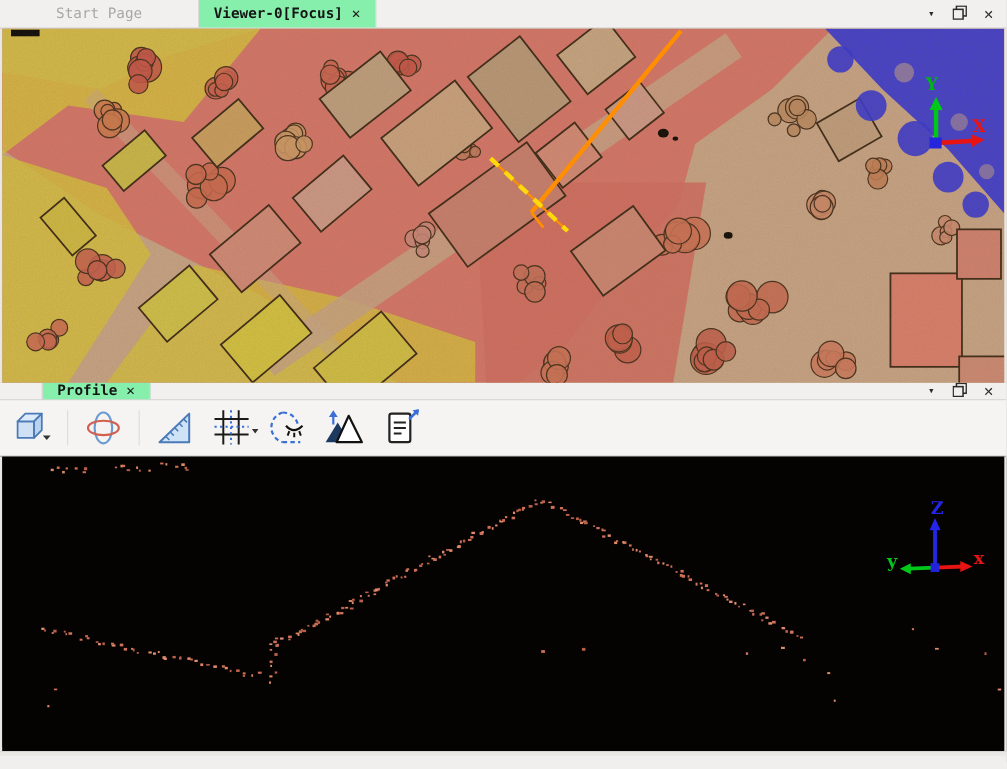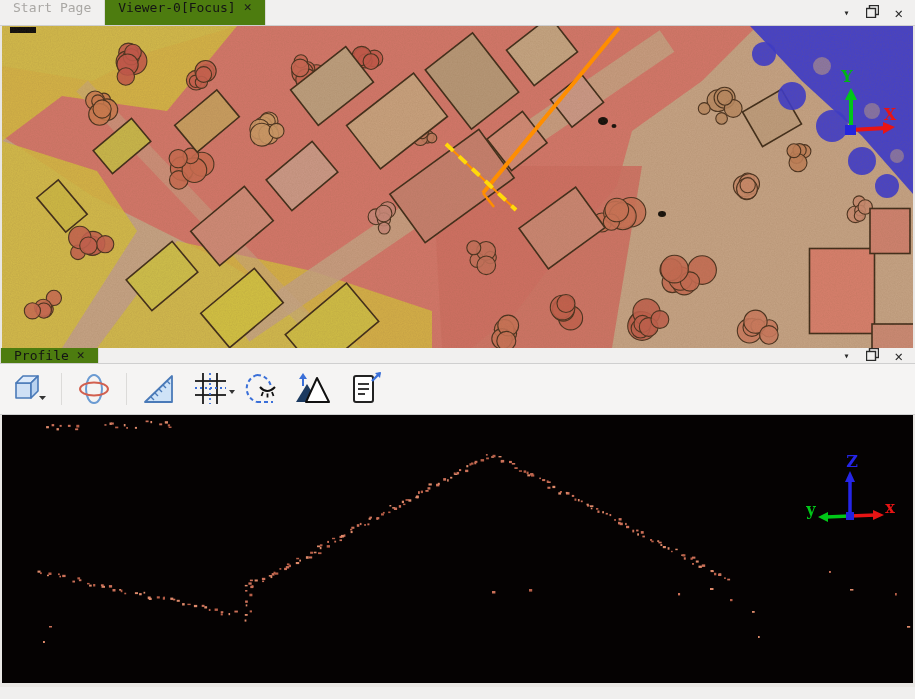--- a/index.html
+++ b/index.html
@@ -1,22 +1,22 @@
 <!DOCTYPE html>
 <html><head>
 <meta charset="utf-8">
 <style>
   * { box-sizing: border-box; margin: 0; padding: 0; }
   body { font-family: "DejaVu Sans Mono", "Liberation Mono", monospace; background:#d8d8d8; }
   .app { width:915px; height:699px; background:#f0efee; overflow:hidden; position:relative; }
 
   .tabbar { height:26px; display:flex; align-items:stretch; background:#f1f0ef; border-bottom:1px solid #cfcfcf; }
   .tabbar2 { height:16px; }
-  .tab { display:flex; align-items:flex-start; padding:0 13px; font-size:13px; color:#a9a7a4; gap:8px; white-space:nowrap; }
-  .tab.active { background:#4d7c0f; color:#141414; border-left:1px solid #dad9d7; border-right:1px solid #dad9d7; }
+  .tab { display:flex; align-items:center; padding:0 13px; font-size:13px; color:#a9a7a4; gap:8px; white-space:nowrap;margin-left:38px; }
+  .tab.active { background:#86efac; color:#141414; border-left:1px solid #dad9d7; border-right:1px solid #dad9d7;font-weight:bold; }
   .tab .closex { font-size:13px; color:#1a1a1a; line-height:1; }
   .bar-controls { margin-left:auto; display:flex; align-items:center; gap:16px; padding-right:12px; color:#2a2a2a; }
   .menu-caret { font-size:10px; color:#2a2a2a; }
   .ctl-close { font-size:14px; color:#2a2a2a; line-height:1; }
 
   .map-viewport { height:322px; background:#c6a486; border-left:2px solid #e9e7e4; border-right:2px solid #e9e7e4; position:relative; overflow:hidden; }
   .map-viewport svg { display:block; }
 
   .toolbar { height:51px; background:#f5f4f3; border-bottom:1px solid #cfcfcf; display:flex; align-items:center; padding-left:8px; gap:7px; }
   .tbtn { width:42px; height:42px; display:flex; align-items:center; justify-content:center; border-radius:3px; background:transparent; border:none; }

